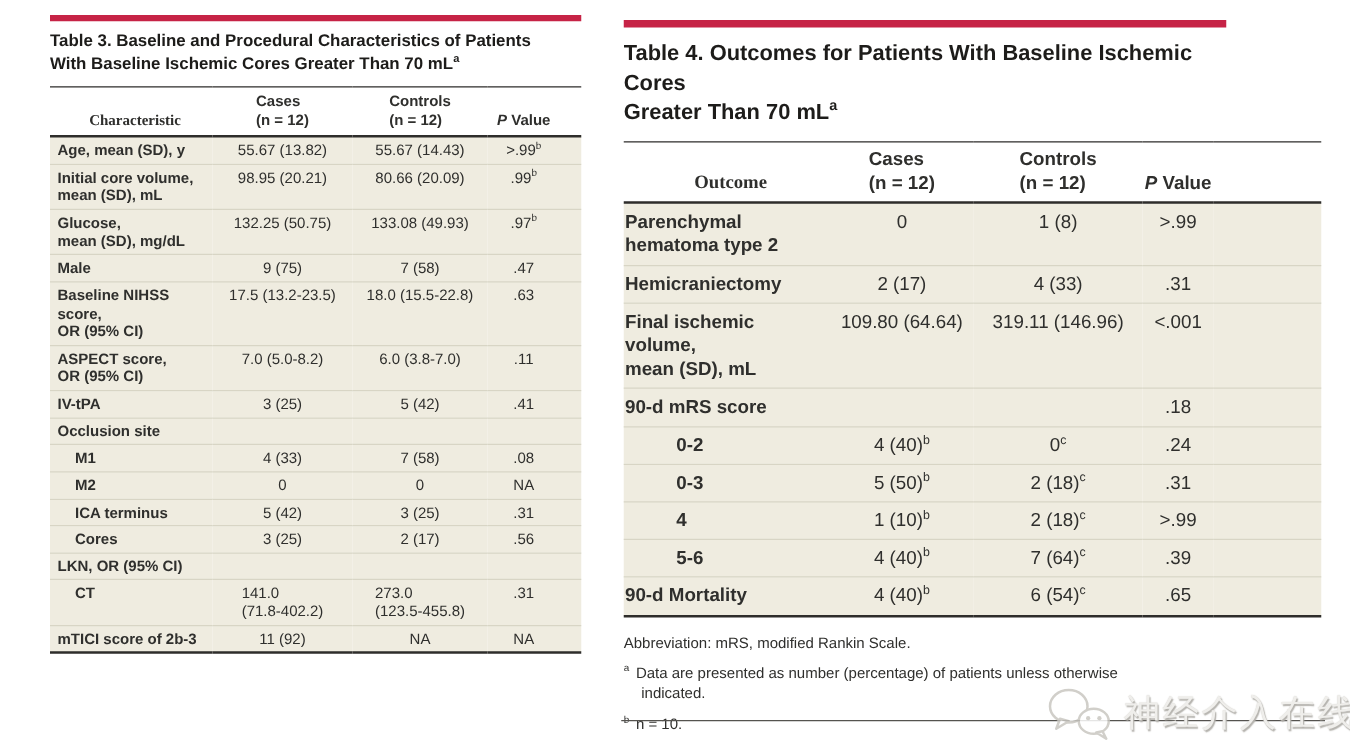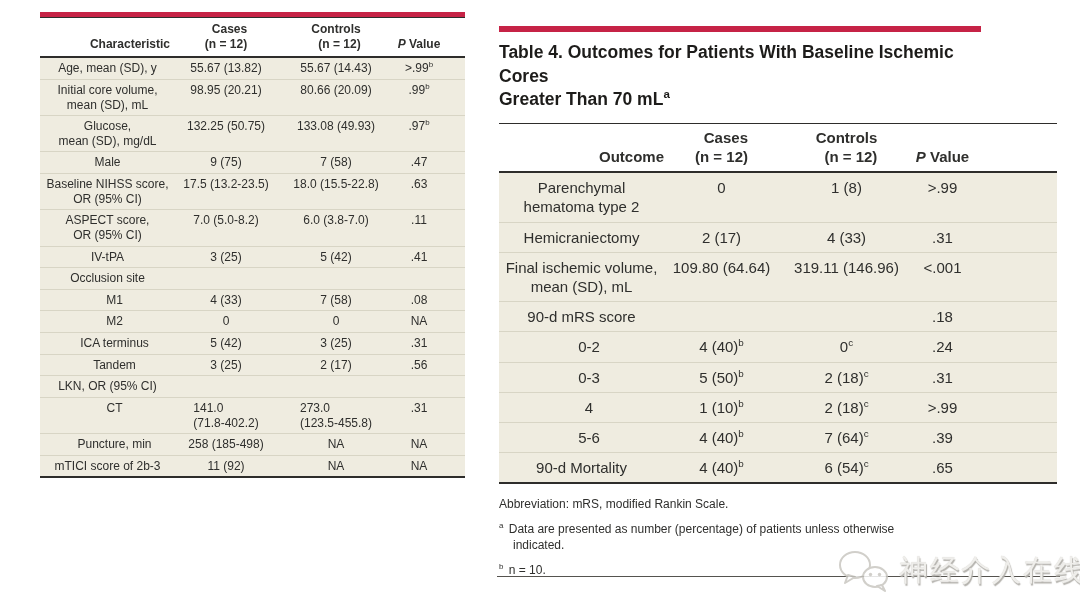--- a/index.html
+++ b/index.html
@@ -10,46 +10,46 @@
     --text:#2f2f2d;
     --watermark-gray:#c9c7c1;
   }
   *{box-sizing:border-box;margin:0;padding:0;}
   html,body{width:1080px;height:600px;background:#ffffff;overflow:hidden;
     font-family:"Liberation Sans","DejaVu Sans",sans-serif;color:var(--text);}
   .page{position:relative;width:1080px;height:600px;background:#fff;}
 
   .panel{position:absolute;}
   .panel.left{left:40px;top:12px;width:425px;}
-  .panel.right{left:499px;top:26px;width:482px;}
+  .panel.right{left:499px;top:16px;width:482px;}
 
   .redbar{height:5px;background:var(--accent-red);}
   .panel.right .redbar{height:6px;}
 
   .title{font-weight:700;color:#1d1c1a;white-space:pre-line;}
   .panel.left .title{font-size:13.5px;line-height:1.33;margin:7px 0 9px;}
   .panel.right .title{font-size:17.5px;line-height:1.35;margin:9px 0 11px;}
 
   table.jtable{width:100%;border-collapse:collapse;table-layout:fixed;
     border-top:1px solid var(--rule-dark);}
   .panel.left table.jtable{font-size:12px;line-height:1.22;}
   .panel.right table.jtable{font-size:15px;line-height:1.28;}
 
   .jtable thead th{font-weight:700;vertical-align:bottom;background:#fff;
     border-bottom:2px solid var(--rule-dark);padding:4px 0 5px;text-align:center;}
-  .jtable thead th.th-label{text-align:right;padding-left:6px;}
-  .jtable thead th .v{display:inline-block;text-align:right;white-space:nowrap;}
+  .jtable thead th.th-label{text-align:center;padding-left:6px;font-family:Liberation Serif, serif;}
+  .jtable thead th .v{display:inline-block;text-align:left;white-space:nowrap;}
 
   .jtable tbody tr{background:var(--table-bg);border-bottom:1px solid var(--rule-light);}
   .jtable tbody tr:last-child{border-bottom:2px solid var(--rule-dark);}
   .jtable tbody td{vertical-align:top;padding:3px 1px;}
   .panel.right .jtable tbody td{padding:5px 1px;}
-  .jtable td.label{text-align:center;padding-left:6px;}
+  .jtable td.label{text-align:left;padding-left:6px;font-weight:bold;}
   .panel.left .jtable td.indent{padding-left:20px;}
-  .panel.right .jtable td.indent{padding-left:16px;margin-left:40px;}
+  .panel.right .jtable td.indent{padding-left:42px;margin-left:40px;}
   .jtable td.val{text-align:center;}
   .jtable td.val .v{display:inline-block;text-align:left;}
 
   sup{font-size:0.66em;line-height:0;vertical-align:super;}
   sub{font-size:0.66em;line-height:0;vertical-align:sub;}
 
   .footnotes{margin-top:13px;font-size:12px;line-height:1.32;color:#2f2f2d;}
   .fn{margin-bottom:9px;padding-left:14px;text-indent:-14px;}
   .fn sup{margin-right:2px;}
 
@@ -62,20 +62,21 @@
     text-shadow:1px 1.5px 1px #b3b1ac,0 0 1px #cfcdc8;white-space:nowrap;}
   .wm-icon{opacity:0.85;}
 </style>
 </head>
 <body>
 
 <div class="page">
 
   <section class="panel left">
     <div class="redbar"></div>
+    <h2 class="title">Table 3. Baseline and Procedural Characteristics of Patients<br>With Baseline Ischemic Cores Greater Than 70 mL<sup>a</sup></h2>
     <table class="jtable">
         <colgroup>
           <col style="width: 130px;">
           <col style="width: 112px;">
           <col style="width: 108px;">
           <col style="width: 58px;">
           <col style="width: 17px;">
         </colgroup>
         <thead>
           <tr>
@@ -158,45 +159,38 @@
             <td></td>
           </tr>
           <tr>
             <td class="label indent">ICA terminus</td>
             <td class="val"><span class="v">5 (42)</span></td>
             <td class="val"><span class="v">3 (25)</span></td>
             <td class="val"><span class="v">.31</span></td>
             <td></td>
           </tr>
           <tr>
-            <td class="label indent">Tandem</td>
+            <td class="label indent">Cores</td>
             <td class="val"><span class="v">3 (25)</span></td>
             <td class="val"><span class="v">2 (17)</span></td>
             <td class="val"><span class="v">.56</span></td>
             <td></td>
           </tr>
           <tr>
             <td class="label">LKN, OR (95% CI)</td>
             <td class="val"><span class="v"></span></td>
             <td class="val"><span class="v"></span></td>
             <td class="val"><span class="v"></span></td>
             <td></td>
           </tr>
           <tr>
             <td class="label indent">CT</td>
             <td class="val"><span class="v">141.0<br>(71.8-402.2)</span></td>
             <td class="val"><span class="v">273.0<br>(123.5-455.8)</span></td>
             <td class="val"><span class="v">.31</span></td>
-            <td></td>
-          </tr>
-          <tr>
-            <td class="label indent">Puncture, min</td>
-            <td class="val"><span class="v">258 (185-498)</span></td>
-            <td class="val"><span class="v">NA</span></td>
-            <td class="val"><span class="v">NA</span></td>
             <td></td>
           </tr>
           <tr>
             <td class="label">mTICI score of 2b-3</td>
             <td class="val"><span class="v">11 (92)</span></td>
             <td class="val"><span class="v">NA</span></td>
             <td class="val"><span class="v">NA</span></td>
             <td></td>
           </tr>
         </tbody>

